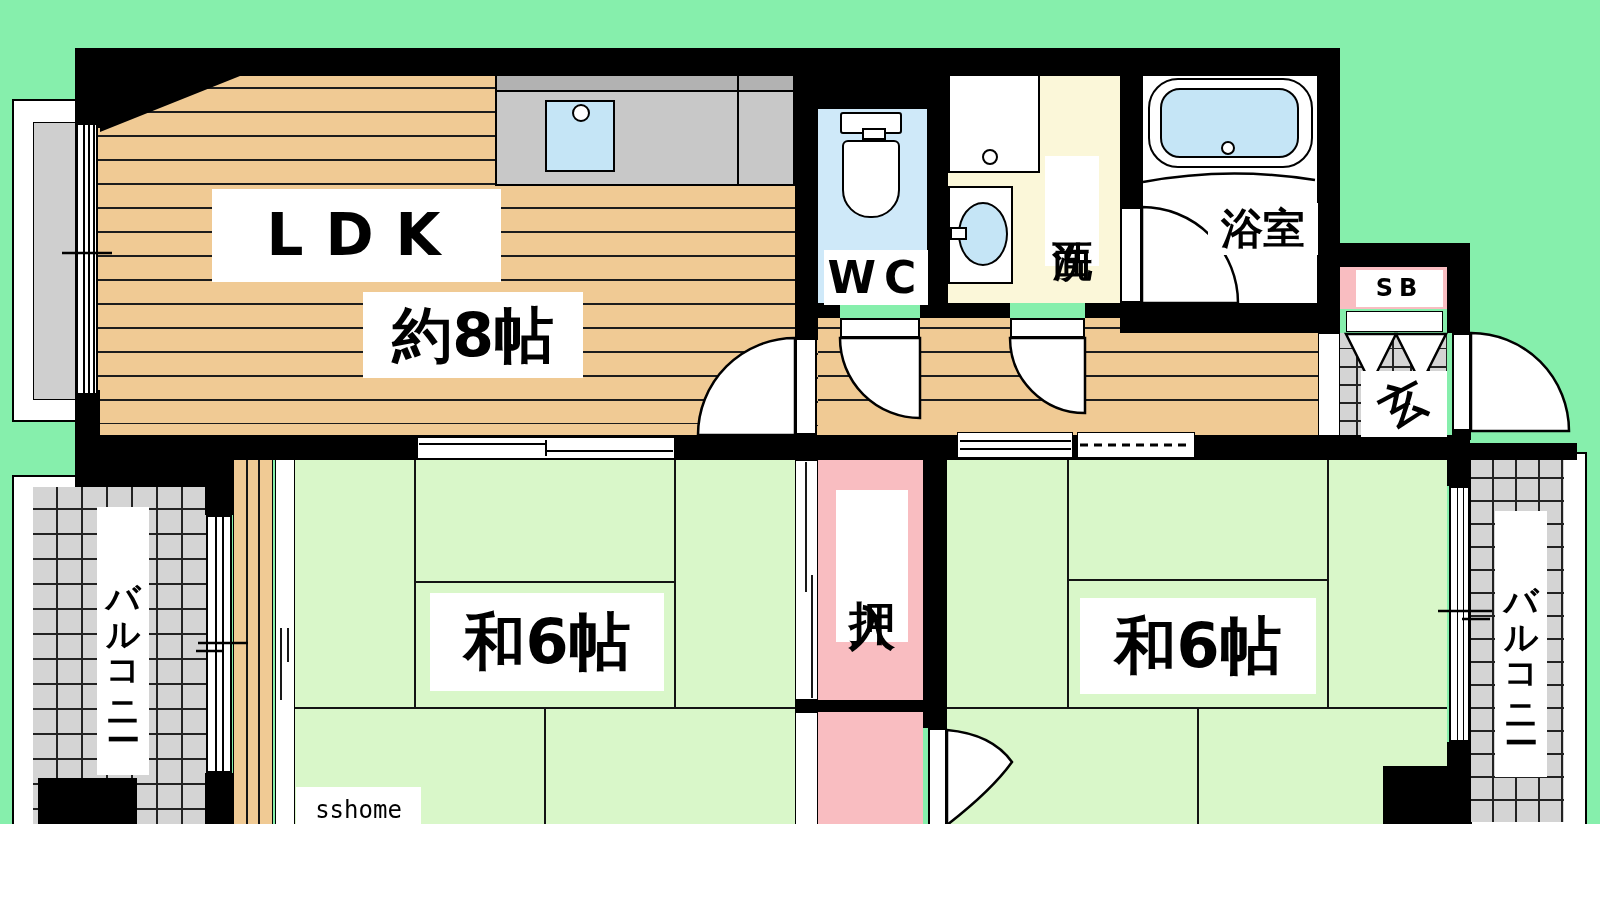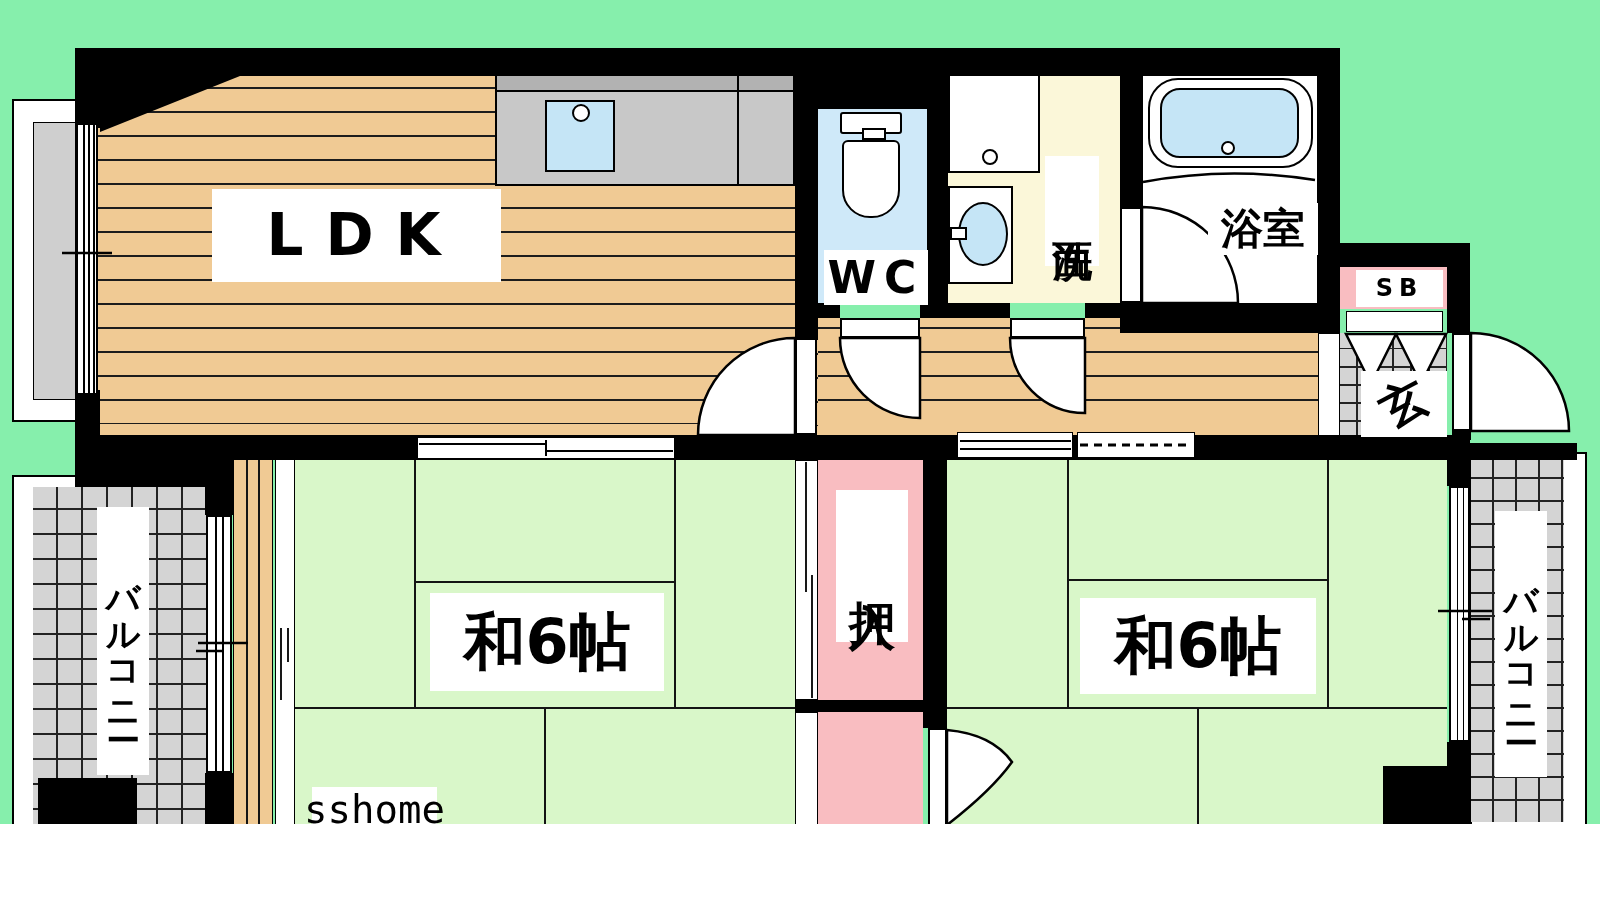--- a/index.html
+++ b/index.html
@@ -165,20 +165,23 @@
     <path d="M806,462 V592 M812,575 V698" stroke="#000" stroke-width="1.8"></path>
     <path d="M281,628 V700 M288,628 V662" stroke="#000" stroke-width="1.8"></path>
     <path d="M419,444 H546 M546,451 H673 M546,440 V456" stroke="#000" stroke-width="2"></path>
     <path d="M960,441 H1071 M960,449 H1071" stroke="#000" stroke-width="2"></path>
     <path d="M1080,445 H1192" stroke="#000" stroke-width="3" stroke-dasharray="8 6"></path>
   </svg>
 
   <div class="label" style="left:212px;top:189px;width:273px;height:93px;font-size:58px;letter-spacing:22px;padding-left:16px;">
     <span>LDK</span>
   </div>
+  <div class="label" style="left:363px;top:292px;width:220px;height:86px;font-size:60px;">
+    <span>約8帖</span>
+  </div>
   <div class="label" style="left:430px;top:593px;width:234px;height:98px;font-size:62px;">
     <span>和6帖</span>
   </div>
   <div class="label" style="left:1080px;top:598px;width:236px;height:96px;font-size:62px;">
     <span>和6帖</span>
   </div>
   <div class="label" style="left:824px;top:250px;width:104px;height:55px;font-size:44px;letter-spacing:8px;">
     <span>WC</span>
   </div>
   <div class="label vtext" style="left:1045px;top:156px;width:54px;height:110px;font-size:40px;">
@@ -195,17 +198,17 @@
   </div>
   <div class="label vtext" style="left:836px;top:490px;width:72px;height:152px;font-size:46px;">
     <span>押入</span>
   </div>
   <div class="label vtext" style="left:97px;top:507px;width:52px;height:268px;font-size:34px;">
     <span>バルコニー</span>
   </div>
   <div class="label vtext" style="left:1495px;top:511px;width:52px;height:266px;font-size:34px;">
     <span>バルコニー</span>
   </div>
-  <div class="label" style="left:312px;top:787px;width:125px;height:46px;font-size:39px;font-weight:normal;font-family:'DejaVu Sans Mono','Liberation Mono',monospace;">
+  <div class="label" style="left:296px;top:787px;width:125px;height:46px;font-size:24px;font-weight:normal;font-family:'DejaVu Sans Mono','Liberation Mono',monospace;">
     <span>sshome</span>
   </div>
 
 </div>
 
 </body></html>

